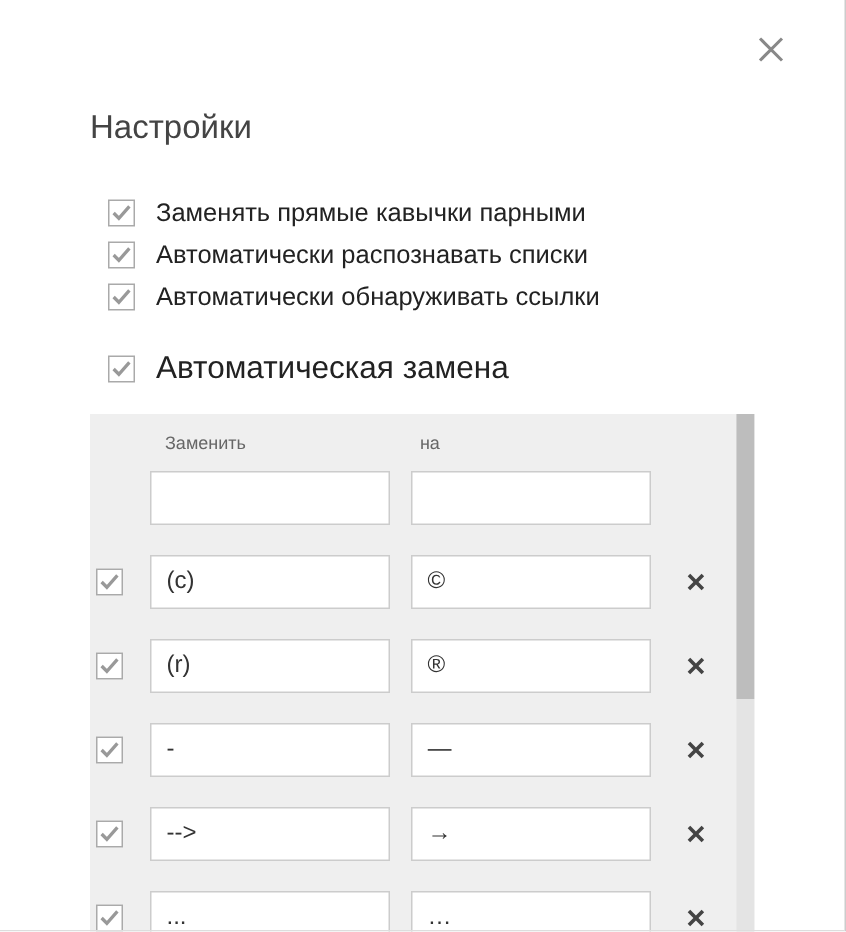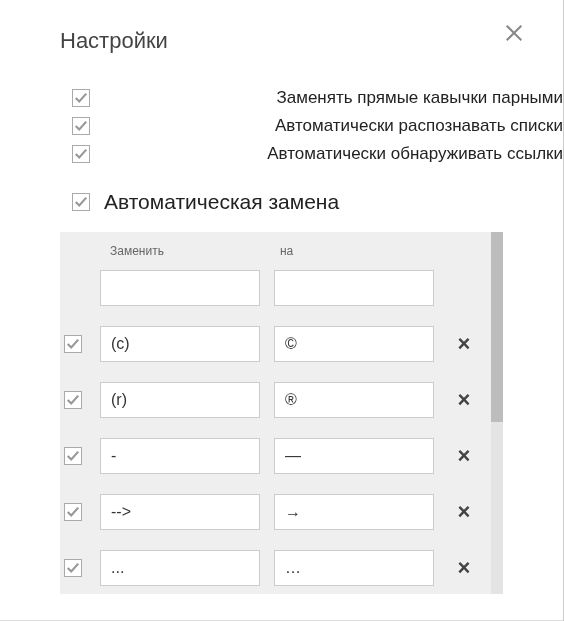--- a/index.html
+++ b/index.html
@@ -23,32 +23,31 @@
     top: 22px; right: 30px;
     width: 30px; height: 30px;
     cursor: pointer;
     color: #888;
   }
   .close-btn svg { width: 22px; height: 22px; }
   .title {
     font-size: 22px;
     font-weight: 400;
     color: #444;
-    padding: 28px 0 0 60px;
+    padding: 72px 0 0 60px;
   }
   .options {
     padding: 30px 0 0 72px;
   }
   .opt-row {
     display: flex;
     align-items: center;
     padding: 4px 0;
     font-size: 17px;
     color: #222;
-    justify-content: space-between;
   }
   .chk {
     width: 18px; height: 18px;
     border: 1px solid #aaa;
     background: #fff;
     display: inline-flex;
     align-items: center;
     justify-content: center;
     margin-right: 14px;
     cursor: pointer;

